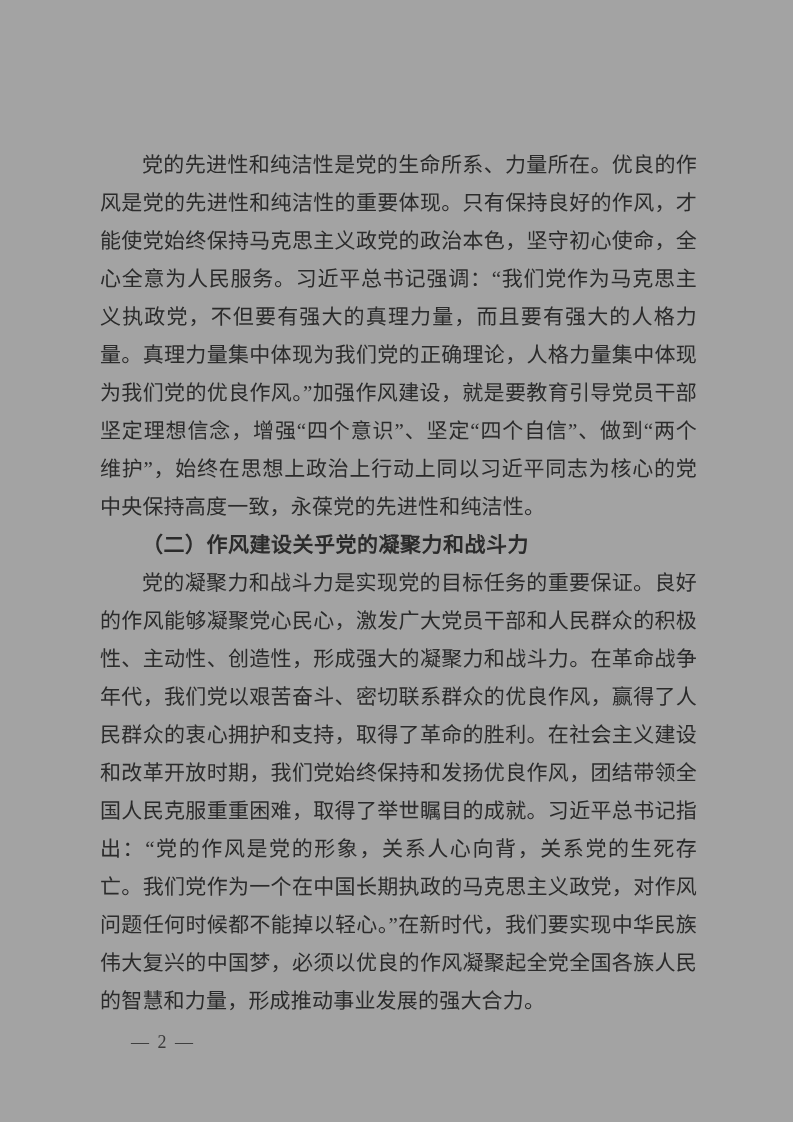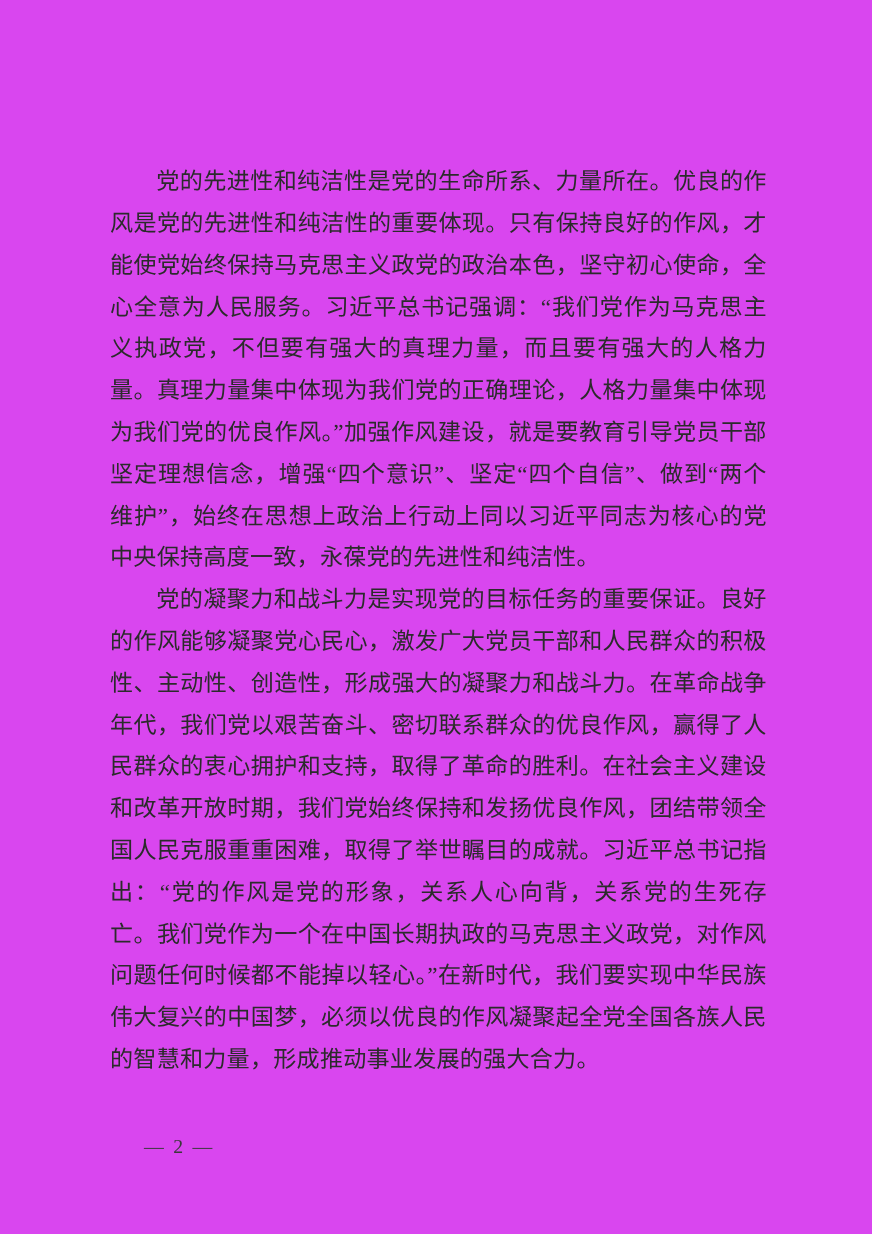--- a/index.html
+++ b/index.html
@@ -4,21 +4,21 @@
 <style>
   html, body {
     margin: 0;
     padding: 0;
     background: #ffffff;
   }
   .page {
     position: relative;
     width: 793px;
     height: 1122px;
-    background: #d946ef;
+    background: #a3a3a3;
     overflow: hidden;
     font-family: "Liberation Serif", "DejaVu Serif", serif;
     color: #2b2b2b;
   }
   .content {
     position: absolute;
     left: 100px;
     top: 146px;
     width: 597px;
   }
@@ -50,17 +50,18 @@
     letter-spacing: 2px;
     white-space: pre;
   }
 </style>
 </head>
 <body>
 
 <div class="page">
   <div class="content">
     <p class="para">党的先进性和纯洁性是党的生命所系、力量所在。优良的作风是党的先进性和纯洁性的重要体现。只有保持良好的作风，才能使党始终保持马克思主义政党的政治本色，坚守初心使命，全心全意为人民服务。习近平总书记强调：“我们党作为马克思主义执政党，不但要有强大的真理力量，而且要有强大的人格力量。真理力量集中体现为我们党的正确理论，人格力量集中体现为我们党的优良作风。”加强作风建设，就是要教育引导党员干部坚定理想信念，增强“四个意识”、坚定“四个自信”、做到“两个维护”，始终在思想上政治上行动上同以习近平同志为核心的党中央保持高度一致，永葆党的先进性和纯洁性。</p>
+    <p class="heading">（二）作风建设关乎党的凝聚力和战斗力</p>
     <p class="para">党的凝聚力和战斗力是实现党的目标任务的重要保证。良好的作风能够凝聚党心民心，激发广大党员干部和人民群众的积极性、主动性、创造性，形成强大的凝聚力和战斗力。在革命战争年代，我们党以艰苦奋斗、密切联系群众的优良作风，赢得了人民群众的衷心拥护和支持，取得了革命的胜利。在社会主义建设和改革开放时期，我们党始终保持和发扬优良作风，团结带领全国人民克服重重困难，取得了举世瞩目的成就。习近平总书记指出：“党的作风是党的形象，关系人心向背，关系党的生死存亡。我们党作为一个在中国长期执政的马克思主义政党，对作风问题任何时候都不能掉以轻心。”在新时代，我们要实现中华民族伟大复兴的中国梦，必须以优良的作风凝聚起全党全国各族人民的智慧和力量，形成推动事业发展的强大合力。</p>
   </div>
 
   <div class="footer-pagenum">— 2 —</div>
 </div>
 
 </body></html>

